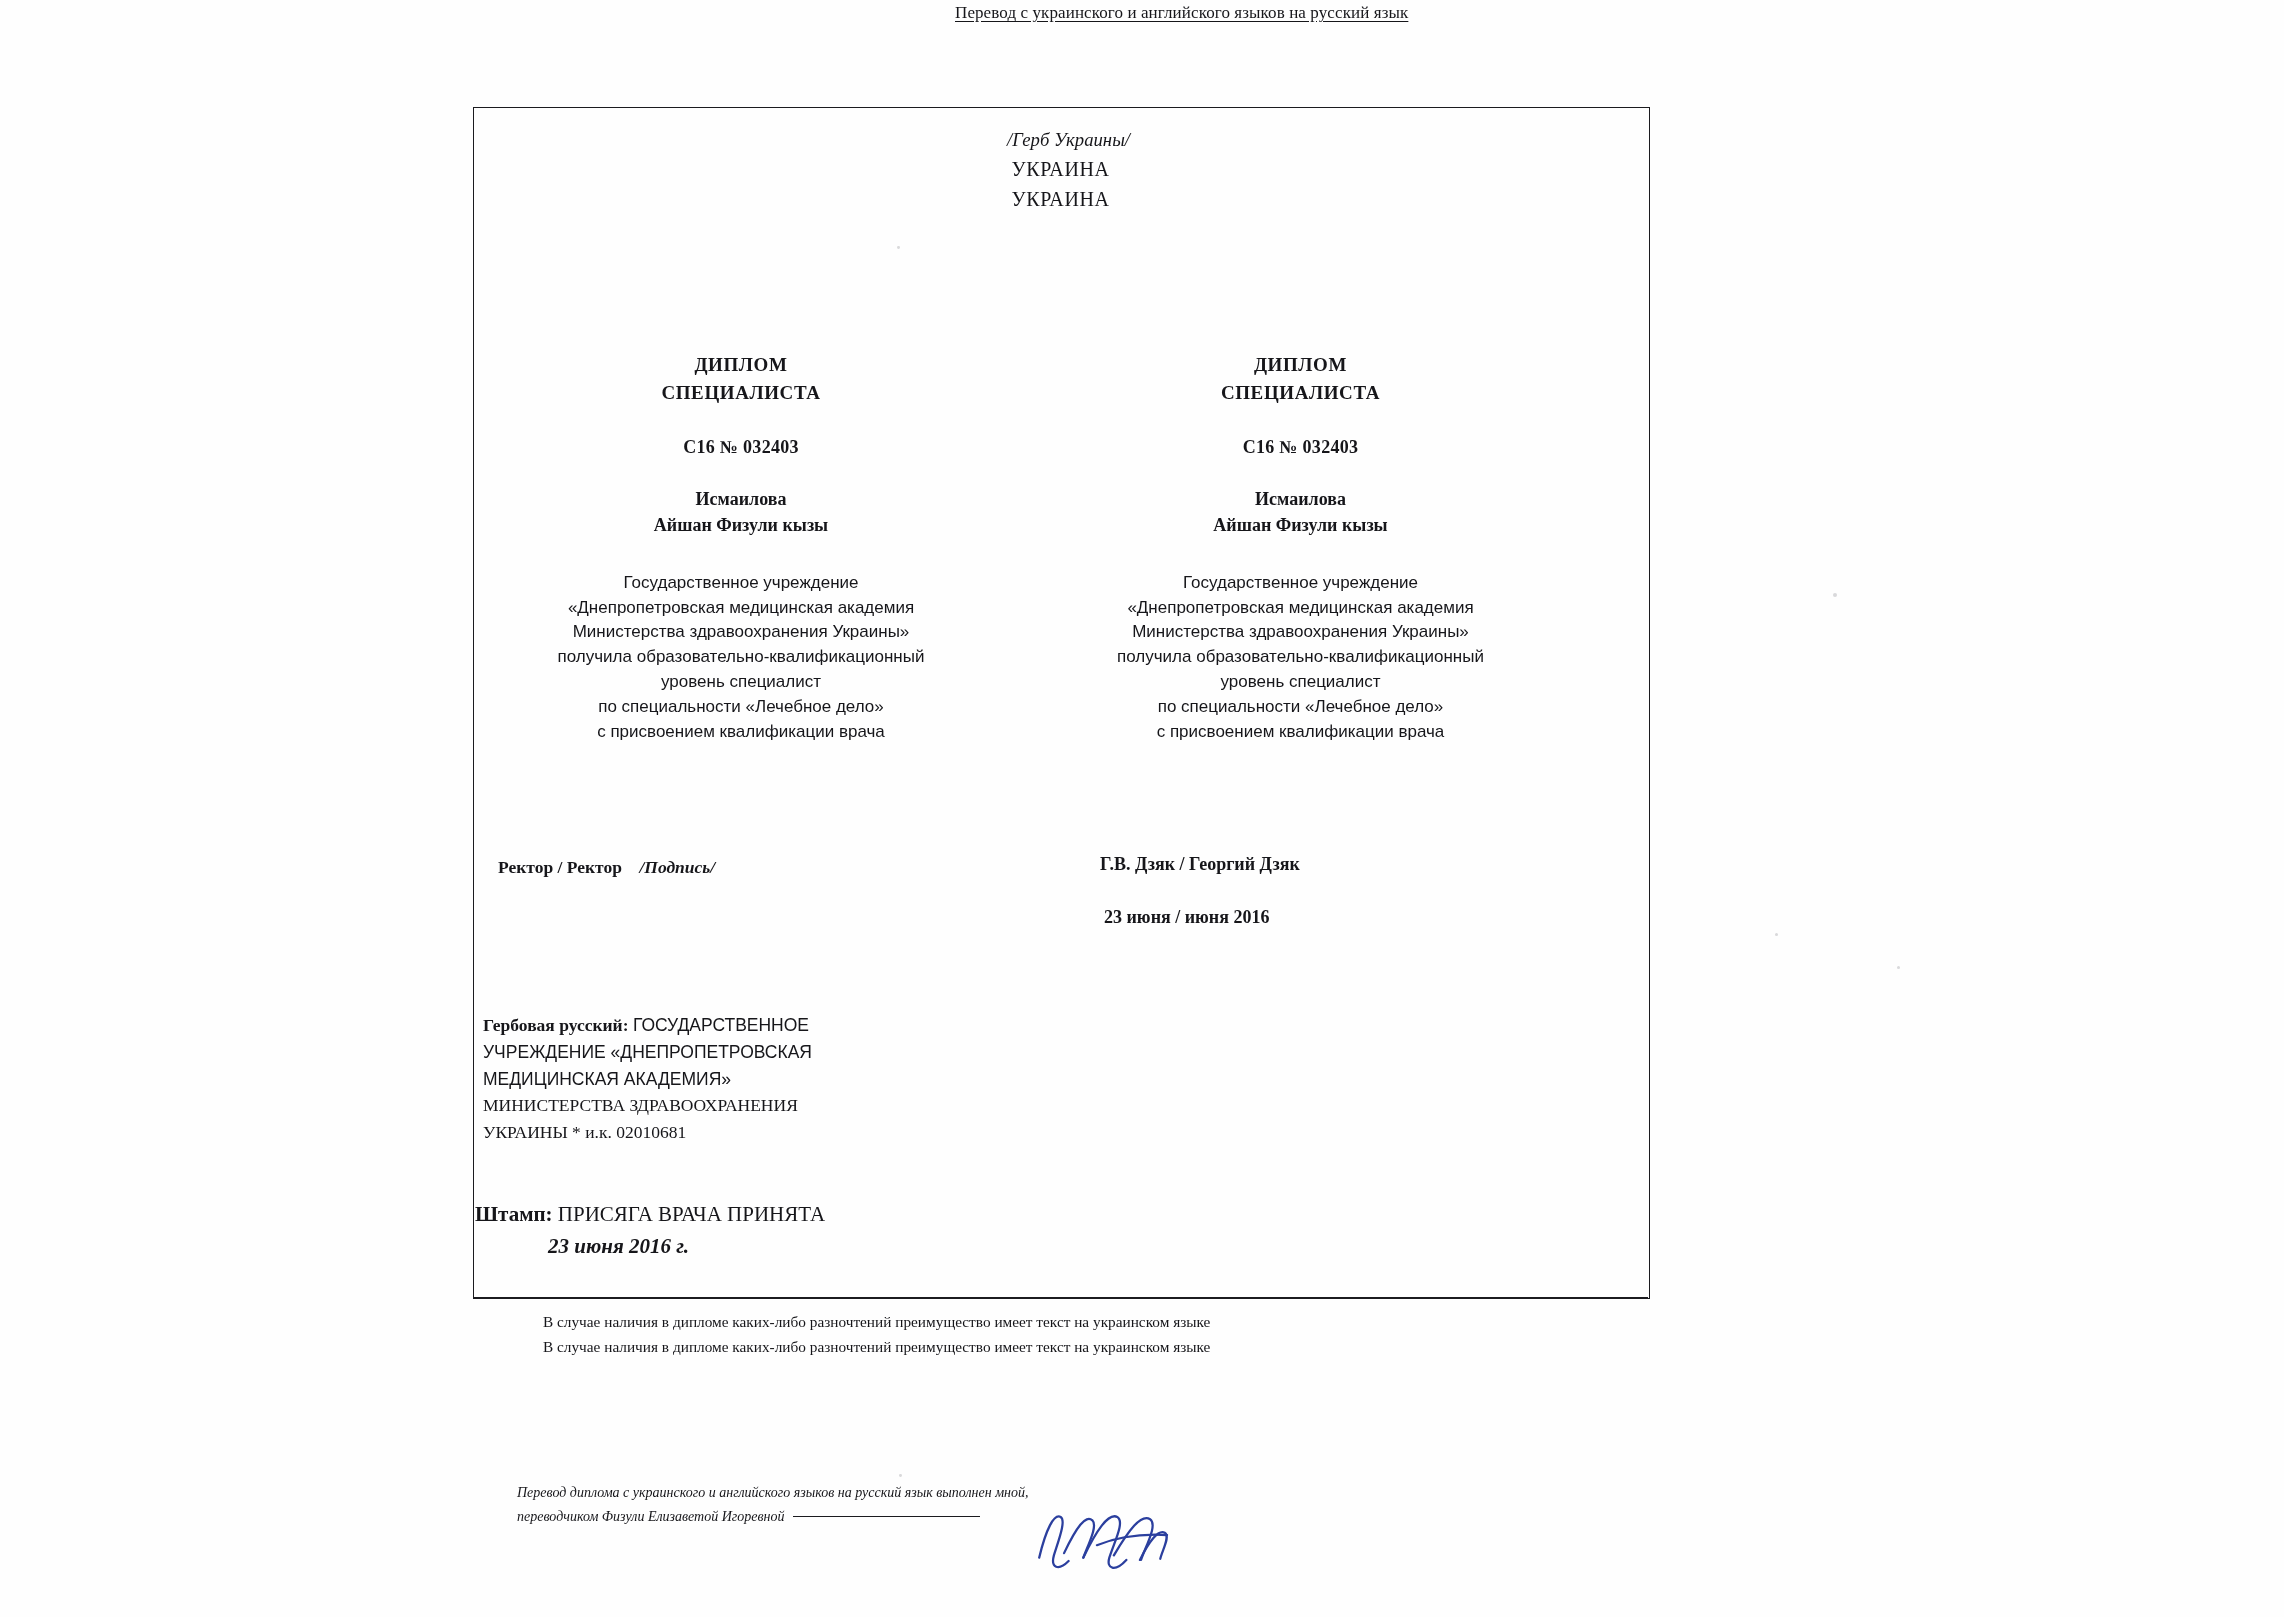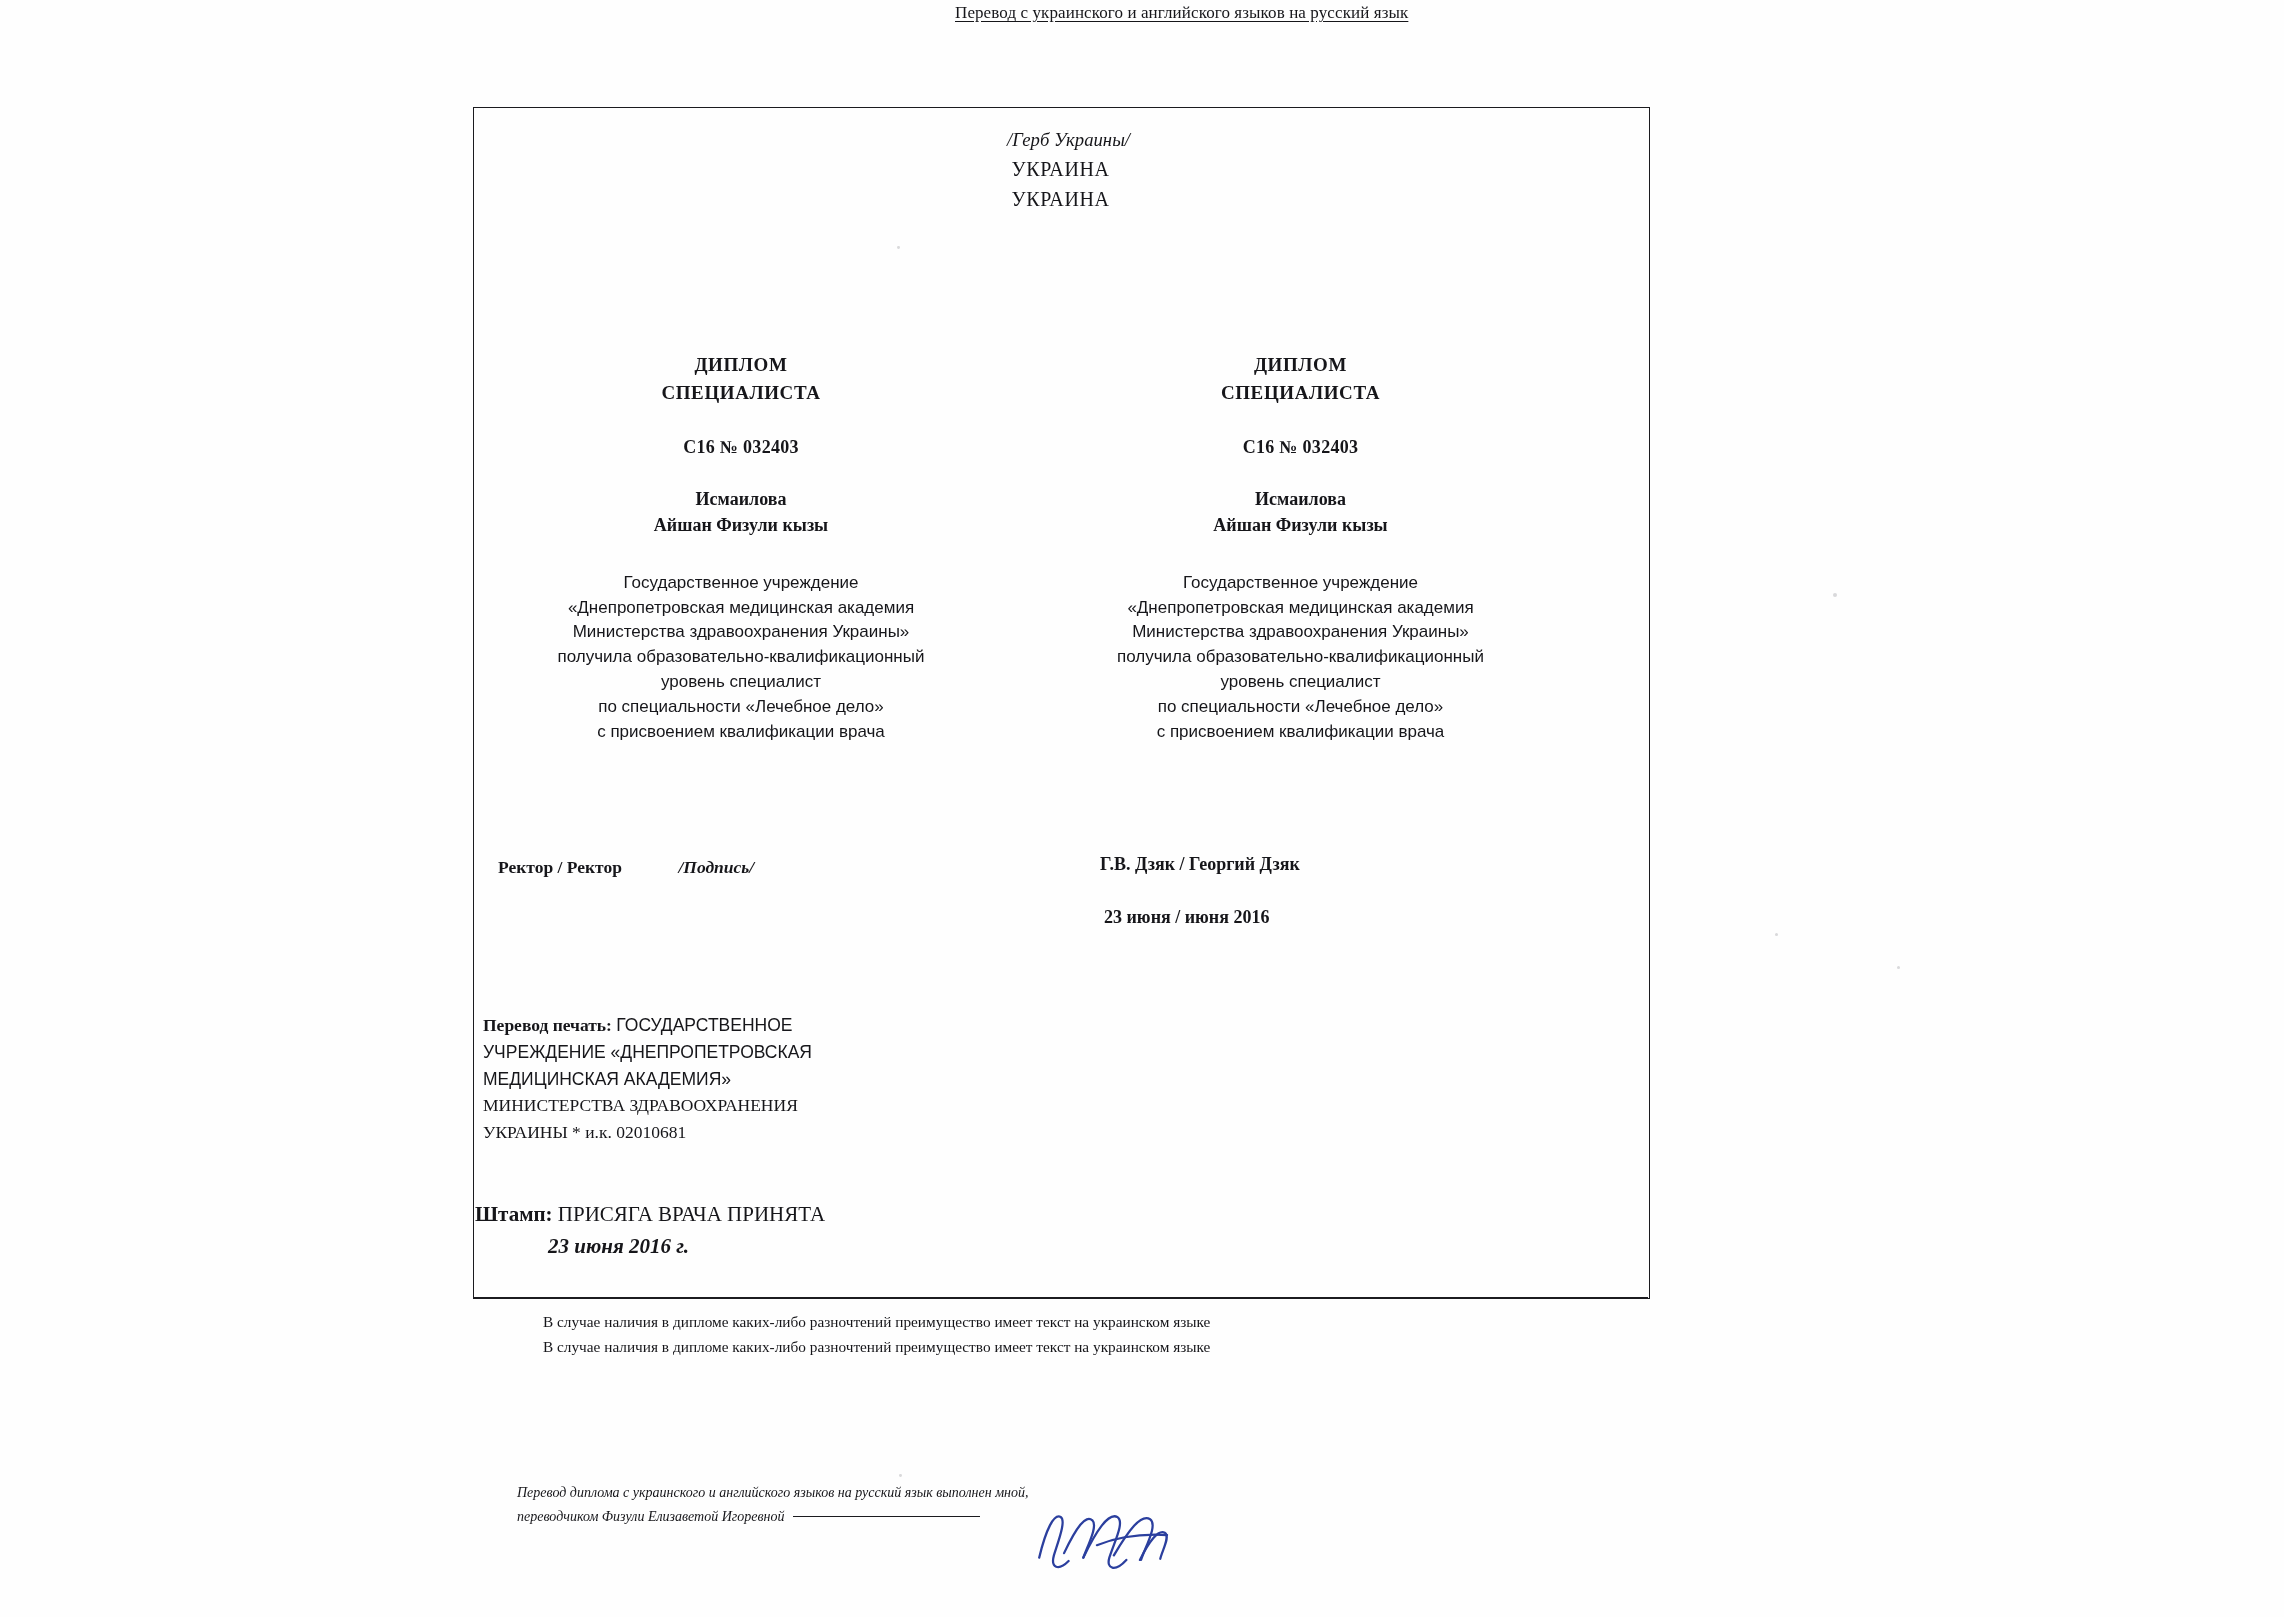--- a/index.html
+++ b/index.html
@@ -111,21 +111,21 @@
 
   .rector-line {
     position: absolute;
     left: 498px;
     top: 857px;
     font-size: 17.5px;
     font-weight: bold;
     white-space: nowrap;
   }
   .rector-label { font-weight: bold; }
-  .signature-italic { font-style: italic; font-weight: bold; margin-left: 39px; }
+  .signature-italic { font-style: italic; font-weight: bold; }
 
   .rector-name {
     position: absolute;
     left: 1100px;
     top: 854px;
     font-size: 18px;
     font-weight: bold;
     white-space: nowrap;
   }
   .rector-date {
@@ -269,21 +269,21 @@
   <div class="rector-line">
     <span class="rector-label">Ректор / Ректор</span>
     <span>&nbsp;&nbsp;</span>
     <span class="signature-italic">/Подпись/</span>
   </div>
 
   <div class="rector-name">Г.В. Дзяк / Георгий Дзяк</div>
   <div class="rector-date">23 июня / июня 2016</div>
 
   <div class="seal-block">
-    <span class="seal-label">Перевод печать:</span>
+    <span class="seal-label">Гербовая русский:</span>
     <span class="seal-sans">ГОСУДАРСТВЕННОЕ</span>
     <div class="seal-sans">УЧРЕЖДЕНИЕ «ДНЕПРОПЕТРОВСКАЯ</div>
     <div class="seal-sans">МЕДИЦИНСКАЯ АКАДЕМИЯ»</div>
     <div>МИНИСТЕРСТВА ЗДРАВООХРАНЕНИЯ</div>
     <div>УКРАИНЫ * и.к. 02010681</div>
   </div>
 
   <div class="stamp-block">
     <span class="stamp-label">Штамп:</span>
     <span>ПРИСЯГА ВРАЧА ПРИНЯТА</span>

